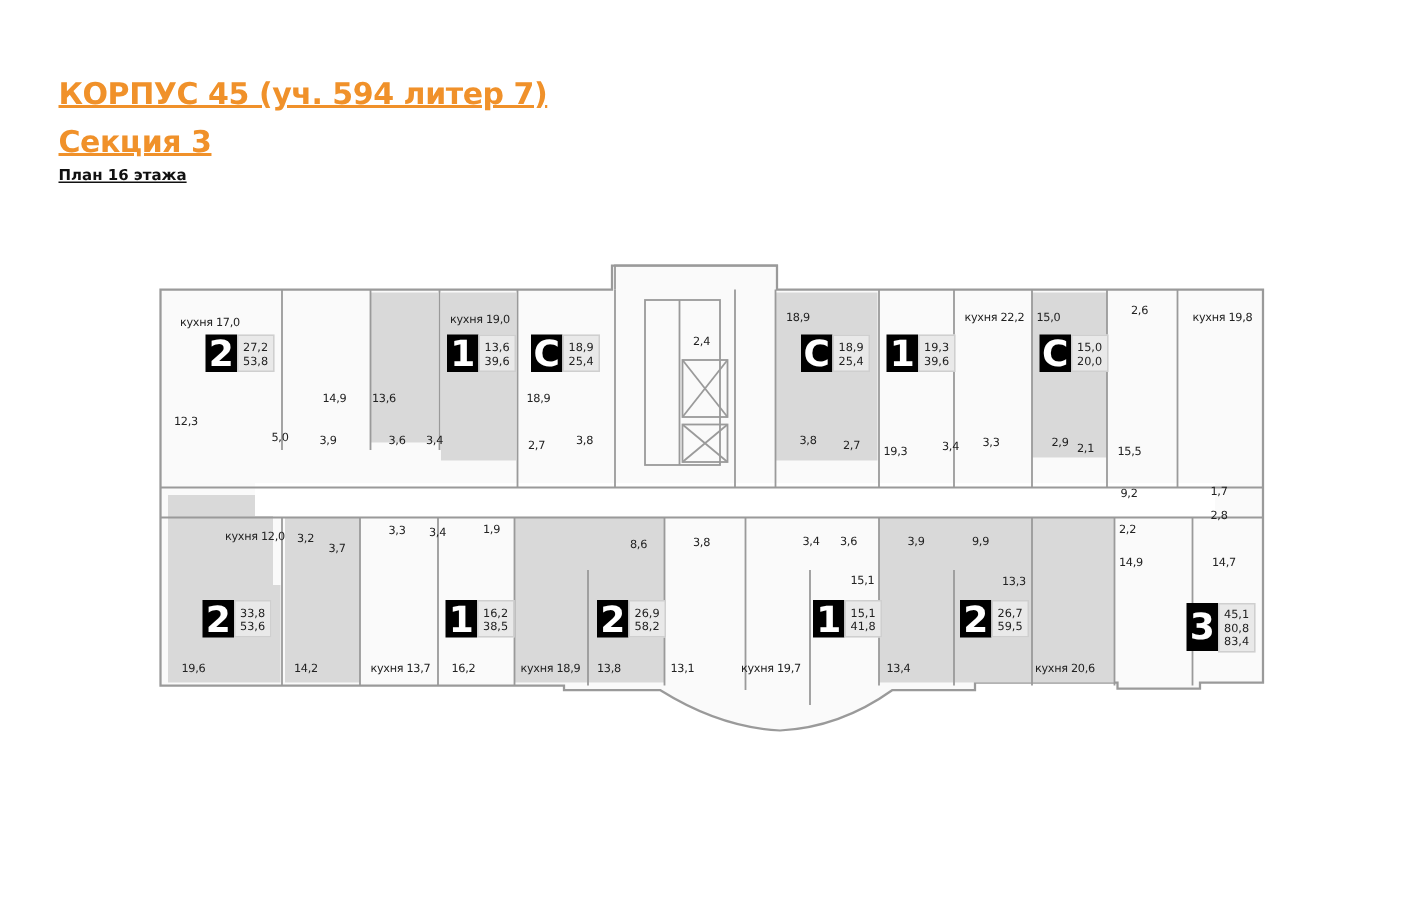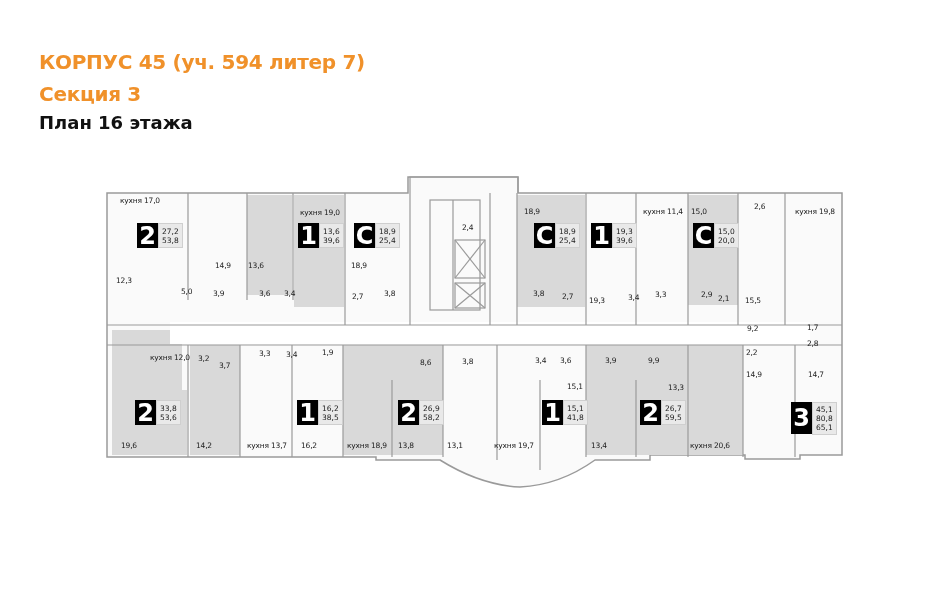--- a/index.html
+++ b/index.html
@@ -1,20 +1,20 @@
 <!DOCTYPE html>
 <html><head>
 <meta charset="utf-8">
 <style>
   * { box-sizing: border-box; margin: 0; padding: 0; }
   body { width: 941px; height: 600px; background: #ffffff; position: relative; overflow: hidden; font-family: "DejaVu Sans", sans-serif; }
-  .hdr { position: absolute; left: 39px; }
+  .hdr { position: absolute; left: 39px; text-decoration: underline; }
   .t1 { top: 50px; font-size: 20px; font-weight: bold; color: #f0912a; letter-spacing: -0.3px; }
   .t2 { top: 82px; font-size: 20px; font-weight: bold; color: #f0912a; letter-spacing: -0.3px; }
-  .t3 { top: 112px; font-size: 18px; font-weight: bold; color: #111; }
+  .t3 { top: 112px; font-size: 10px; font-weight: bold; color: #111; }
   .plan { position: absolute; left: 0; top: 0; width: 941px; height: 600px; }
   .lbl { position: absolute; font-size: 7.5px; color: #222; white-space: nowrap; letter-spacing: -0.2px; }
   .badge { position: absolute; display: flex; align-items: stretch; }
   .badge .num { background: #000; color: #fff; font-weight: bold; font-size: 24px; width: 21px; height: 25px; display:flex; align-items:center; justify-content:center; line-height: 1; }
   .badge .areas { background: #e9e9e9; border: 1px solid #cfcfcf; font-size: 7.5px; color:#222; padding: 2px 3px; line-height: 9px; display: flex; flex-direction: column; justify-content: center; }
 </style>
 </head>
 <body>
 
 <div class="hdr t1">КОРПУС 45 (уч. 594 литер 7)</div>
@@ -157,43 +157,43 @@
   <div class="areas">
       <span>26,7</span>
       <span>59,5</span>
     </div>
 </div>
 <div class="badge" style="left:791px;top:402px">
   <div class="num" style="height:32px">3</div>
   <div class="areas">
       <span>45,1</span>
       <span>80,8</span>
-      <span>65,1</span>
-    </div>
-</div>
-
-<div class="lbl" style="left:120px;top:196px">кухня 17,0</div>
+      <span>83,4</span>
+    </div>
+</div>
+
+<div class="lbl" style="left:120px;top:210px">кухня 17,0</div>
 <div class="lbl" style="left:116px;top:276px">12,3</div>
 <div class="lbl" style="left:181px;top:287px">5,0</div>
 <div class="lbl" style="left:213px;top:289px">3,9</div>
 <div class="lbl" style="left:215px;top:261px">14,9</div>
 <div class="lbl" style="left:248px;top:261px">13,6</div>
 <div class="lbl" style="left:259px;top:289px">3,6</div>
 <div class="lbl" style="left:284px;top:289px">3,4</div>
 <div class="lbl" style="left:300px;top:208px">кухня 19,0</div>
 <div class="lbl" style="left:351px;top:261px">18,9</div>
 <div class="lbl" style="left:352px;top:292px">2,7</div>
 <div class="lbl" style="left:384px;top:289px">3,8</div>
 <div class="lbl" style="left:462px;top:223px">2,4</div>
 <div class="lbl" style="left:524px;top:207px">18,9</div>
 <div class="lbl" style="left:533px;top:289px">3,8</div>
 <div class="lbl" style="left:562px;top:292px">2,7</div>
 <div class="lbl" style="left:589px;top:296px">19,3</div>
 <div class="lbl" style="left:628px;top:293px">3,4</div>
-<div class="lbl" style="left:643px;top:207px">кухня 11,4</div>
+<div class="lbl" style="left:643px;top:207px">кухня 22,2</div>
 <div class="lbl" style="left:655px;top:290px">3,3</div>
 <div class="lbl" style="left:691px;top:207px">15,0</div>
 <div class="lbl" style="left:701px;top:290px">2,9</div>
 <div class="lbl" style="left:718px;top:294px">2,1</div>
 <div class="lbl" style="left:754px;top:202px">2,6</div>
 <div class="lbl" style="left:795px;top:207px">кухня 19,8</div>
 <div class="lbl" style="left:745px;top:296px">15,5</div>
 <div class="lbl" style="left:747px;top:324px">9,2</div>
 <div class="lbl" style="left:807px;top:323px">1,7</div>
 <div class="lbl" style="left:807px;top:339px">2,8</div>

